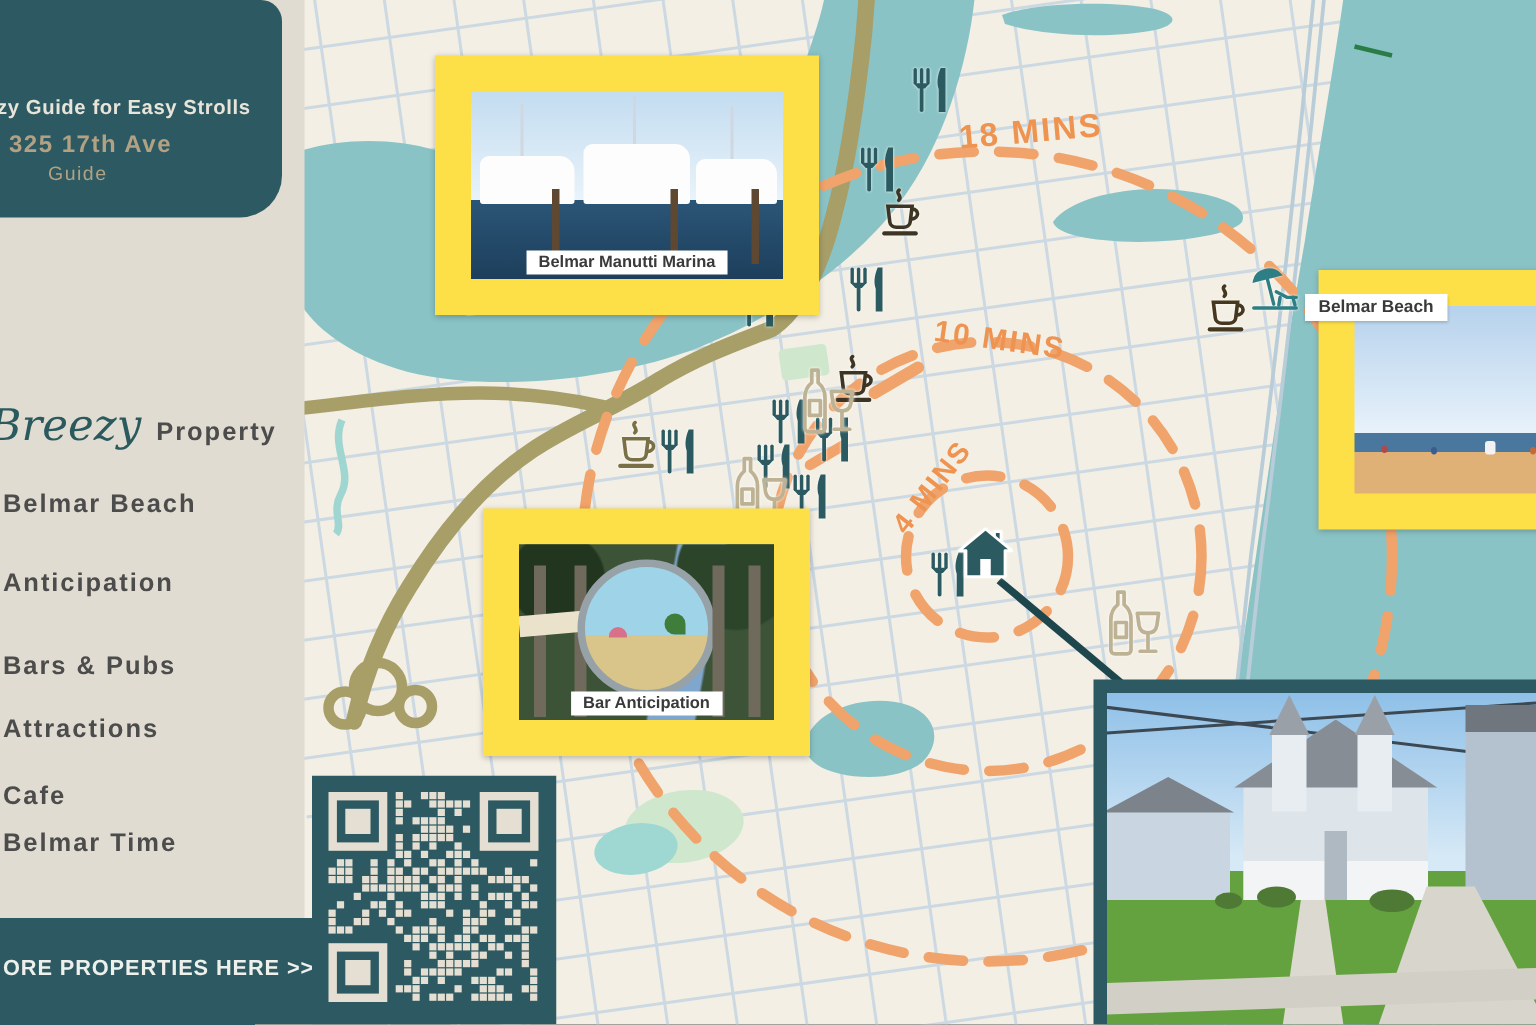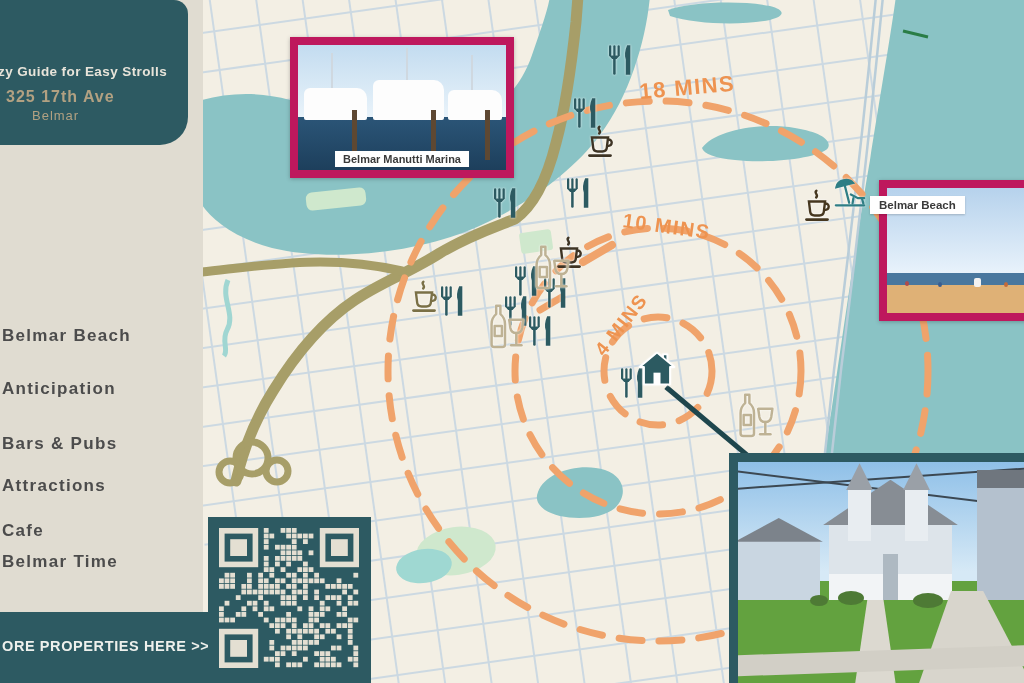--- a/index.html
+++ b/index.html
@@ -1,21 +1,21 @@
 <!DOCTYPE html>
 <html><head>
 <meta charset="utf-8">
 <style>
   html,body{margin:0;padding:0;background:#666;}
   #canvas{position:relative;width:1024px;height:683px;overflow:hidden;background:#f3efe4;
           font-family:"Liberation Sans",sans-serif;}
   #map-svg{position:absolute;left:0;top:0;}
 
   
-  .inset{position:absolute;background:#be185d;padding:8px;box-shadow:0 1px 4px rgba(0,0,0,.25);}
+  .inset{position:absolute;background:#fde047;padding:24px;box-shadow:0 1px 4px rgba(0,0,0,.25);}
   .inset .ph{position:relative;width:100%;height:100%;overflow:hidden;}
   .caption{position:absolute;left:50%;transform:translateX(-50%);bottom:3px;background:#fff;
            padding:2px 8px;font-size:11px;font-weight:bold;color:#3a3a3a;white-space:nowrap;}
 
   #inset-marina{left:290px;top:37px;width:208px;height:125px;}
   .marina-ph{background:linear-gradient(#c3dcf0 0%,#e9f3fa 58%,#2b5577 58%,#1d3f5c 100%);}
   .boat{position:absolute;background:#fdfdfd;border-radius:6px 10px 2px 2px;}
   .b1{left:3%;top:34%;width:30%;height:26%;}
   .b2{left:36%;top:28%;width:34%;height:32%;}
   .b3{left:72%;top:36%;width:26%;height:24%;}
@@ -302,20 +302,34 @@
       <div class="boat b1"></div>
       <div class="boat b2"></div>
       <div class="boat b3"></div>
       <div class="pylon p1"></div>
       <div class="pylon p2"></div>
       <div class="pylon p3"></div>
       <div class="caption">Belmar Manutti Marina</div>
     </div>
   </div>
 
+  <div class="inset" id="inset-bar">
+    <div class="ph bar-ph">
+      <div class="post po1"></div>
+      <div class="post po2"></div>
+      <div class="sign-band"></div>
+      <div class="sign-circle">
+        <div class="palm"></div>
+        <div class="umb"></div>
+      </div>
+      <div class="post po3"></div>
+      <div class="post po4"></div>
+      <div class="caption">Bar Anticipation</div>
+    </div>
+  </div>
 
   <div class="inset" id="inset-beach">
     <div class="ph beach-ph">
       <div class="bd bd1"></div>
       <div class="bd bd2"></div>
       <div class="bd bd3"></div>
       <div class="bd bd4"></div>
     </div>
     <div id="beach-label">Belmar Beach</div>
   </div>
@@ -338,21 +352,24 @@
       <div class="driveway"></div>
       <div class="walkway"></div>
       <div class="sidewalk"></div>
     </div>
   </div>
 
   <div id="sidebar">
     <div id="header-card">
       <div id="hdr-sub">zy Guide for Easy Strolls</div>
       <div id="hdr-addr">325 17th Ave</div>
-      <div id="hdr-city">Belmar</div>
+      <div id="hdr-city">Guide</div>
+    </div>
+    <div id="brand-row">
+      <span id="brand-script">Breezy</span><span id="brand-label">Property</span>
     </div>
     <div class="lg-item" style="top:326px">Belmar Beach</div>
     <div class="lg-item" style="top:379px">Anticipation</div>
     <div class="lg-item" style="top:434px">Bars &amp; Pubs</div>
     <div class="lg-item" style="top:476px">Attractions</div>
     <div class="lg-item" style="top:521px">Cafe</div>
     <div class="lg-item" style="top:552px">Belmar Time</div>
   </div>
 
   <div id="footer-bar">

